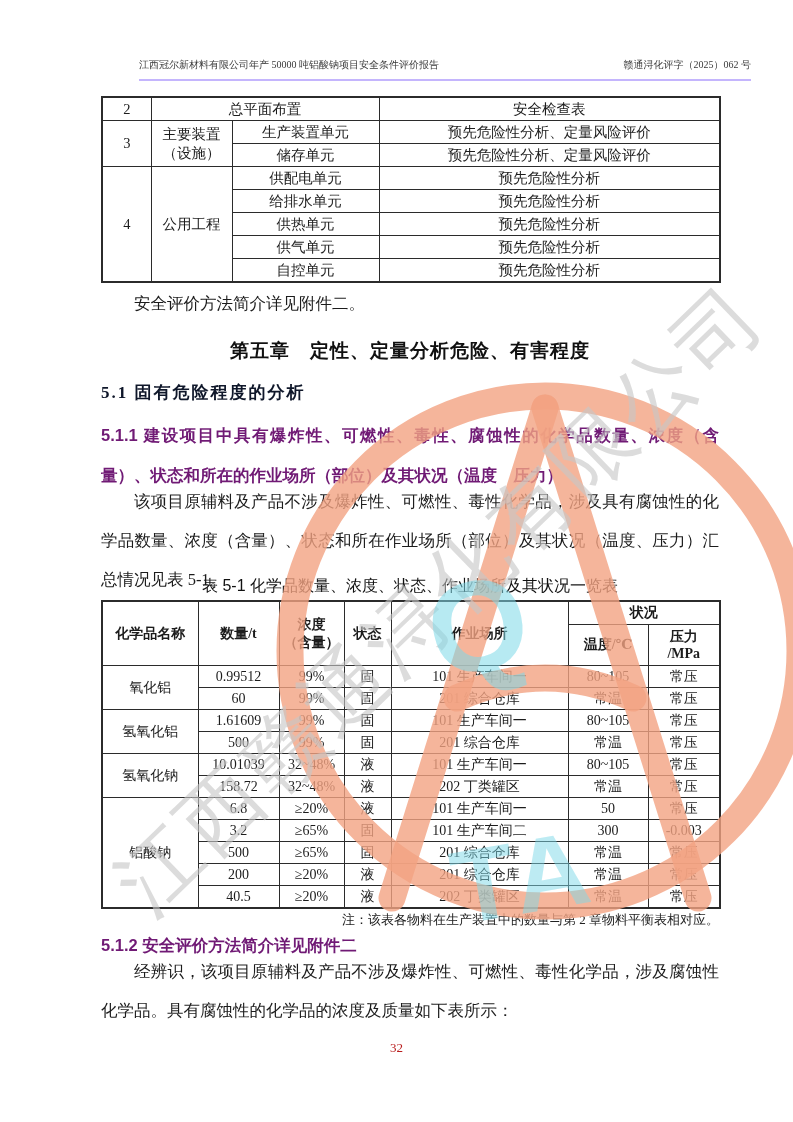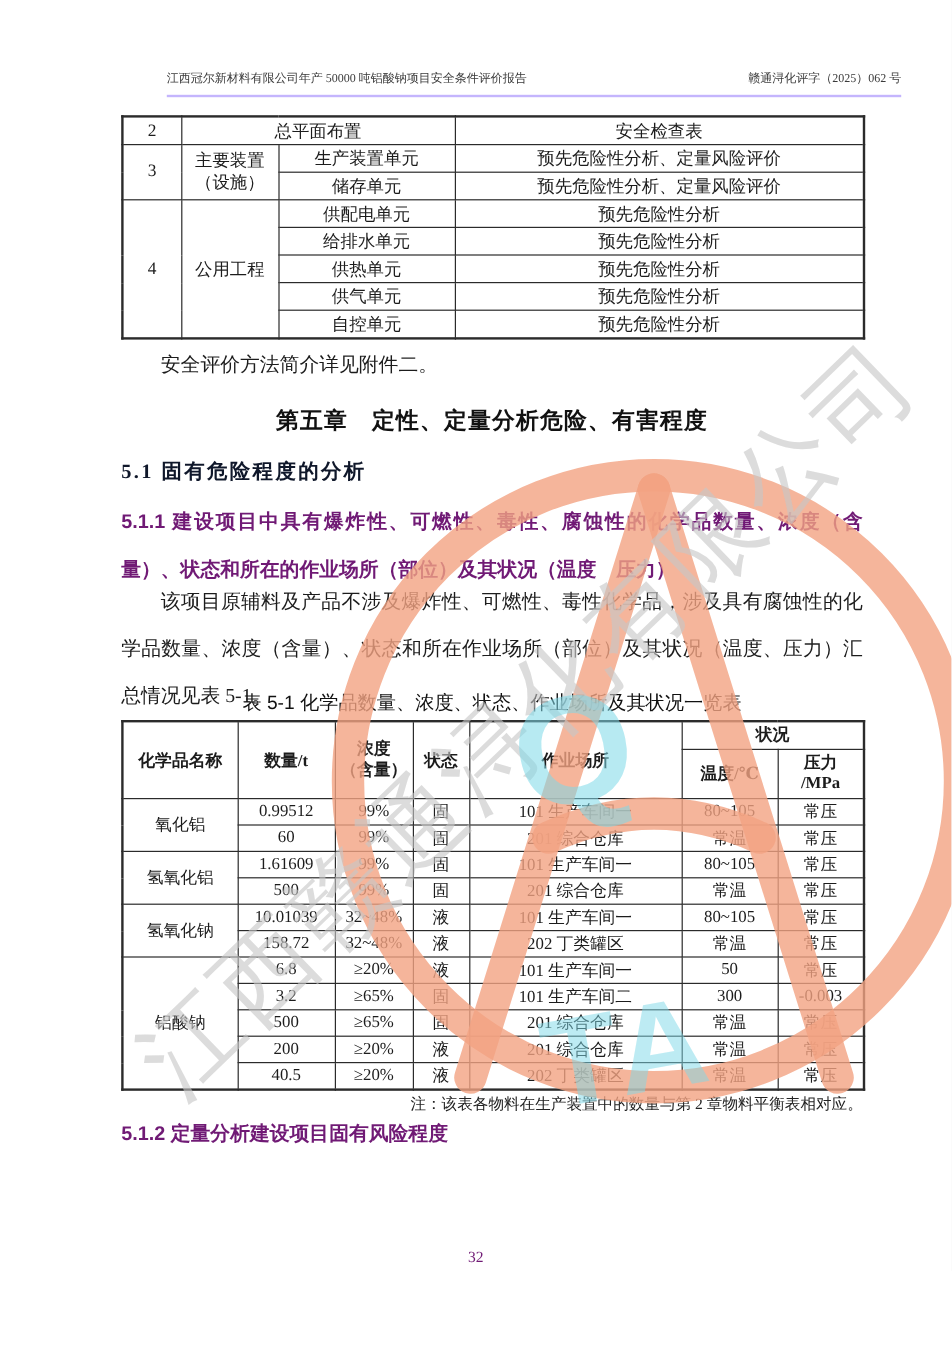--- a/index.html
+++ b/index.html
@@ -31,21 +31,21 @@
   .body-p{font-size:16.5px;line-height:39px;text-align:justify;text-indent:2em;}
   .chapter{top:338px;text-align:center;font-family:"Liberation Sans","DejaVu Sans",sans-serif;
            font-weight:bold;font-size:19px;letter-spacing:1px;color:#111;}
   .h51{top:381px;font-weight:bold;font-size:17px;font-family:"Liberation Serif","DejaVu Serif",serif;
        letter-spacing:2px;color:#0f172a;}
   .h3{font-family:"Liberation Sans","DejaVu Sans",sans-serif;font-weight:600;font-size:16.5px;
       line-height:40px;text-align:justify;color:#701a75;}
   .tbl-title{top:576px;text-align:center;font-family:"Liberation Sans","DejaVu Sans",sans-serif;
              font-weight:normal;font-size:16px;color:#111;}
   .note{font-size:13px;margin-top:2px;color:#222;text-align:right;}
-  .pageno{position:absolute;left:0;top:1040px;width:793px;text-align:center;font-size:13px;color:#701a75;}
+  .pageno{position:absolute;left:0;top:1040px;width:793px;text-align:center;font-size:13px;color:#b91c1c;}
 
   
   .wm{position:absolute;inset:0;pointer-events:none;z-index:40;}
   .wm-seal{position:absolute;left:262px;top:368px;}
   .wm-diag{position:absolute;left:-60px;top:545px;width:1000px;text-align:center;
            transform:rotate(-44deg);font-family:"Liberation Sans","DejaVu Sans",sans-serif;
            font-size:82px;letter-spacing:4px;color:#c7c7c7;opacity:.62;font-weight:400;white-space:nowrap;}
   .wm-cy1{position:absolute;left:428px;top:552px;font-family:"Liberation Sans","DejaVu Sans",sans-serif;
           font-size:128px;font-weight:bold;color:#7ed9e8;opacity:.55;transform:rotate(-12deg);}
   .wm-cy2{position:absolute;left:452px;top:818px;font-family:"Liberation Sans","DejaVu Sans",sans-serif;
@@ -242,22 +242,23 @@
             <td>液</td>
             <td>202 丁类罐区</td>
             <td>常温</td>
             <td>常压</td>
           </tr>
         </tbody>
     </table>
     <div class="note">注：该表各物料在生产装置中的数量与第 2 章物料平衡表相对应。</div>
   </div>
 
-  <div class="abs h3" style="top:925px">5.1.2 定量分析建设项目固有风险程度</div>
-
+  <div class="abs h3" style="top:925px">5.1.2 安全评价方法简介详见附件二</div>
+
+  <div class="abs body-p" style="top:952px">经辨识，该项目原辅料及产品不涉及爆炸性、可燃性、毒性化学品，涉及腐蚀性化学品。具有腐蚀性的化学品的浓度及质量如下表所示：</div>
 
   <div class="pageno">32</div>
 
   <div class="wm">
     <svg class="wm-seal" width="566" height="566" viewBox="0 0 566 566">
       <g fill="none" stroke="#F2A382" stroke-opacity="0.8" stroke-width="27" stroke-linecap="round">
         <circle cx="283" cy="283" r="255"></circle>
         <path d="M283 40 L130 530"></path>
         <path d="M283 40 L436 530"></path>
         <path d="M195 330 Q283 290 371 330"></path>

